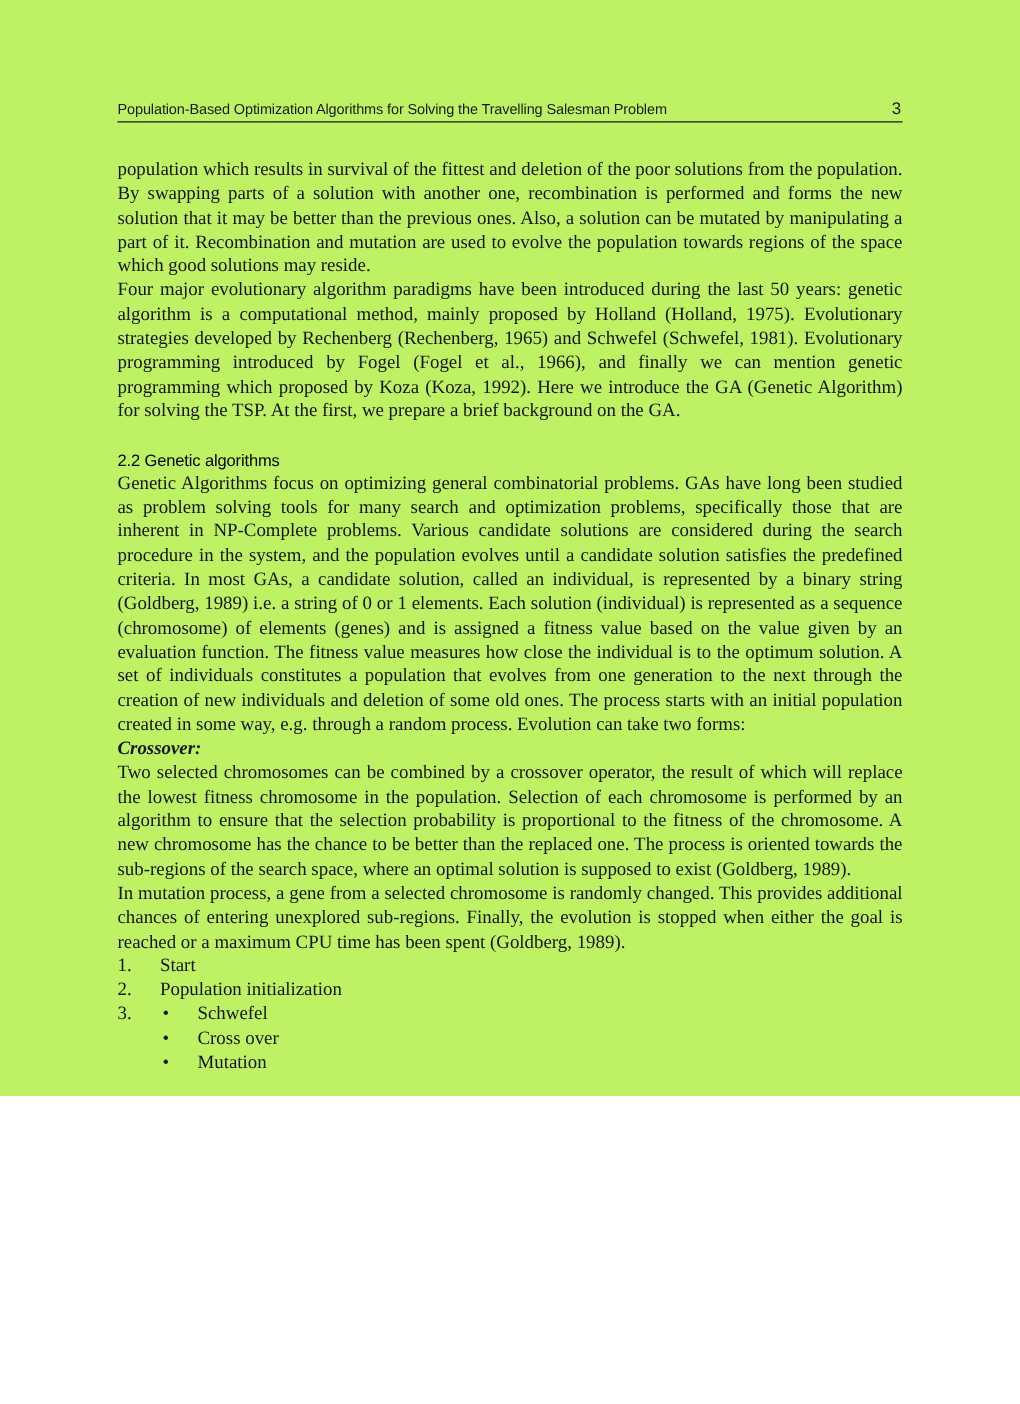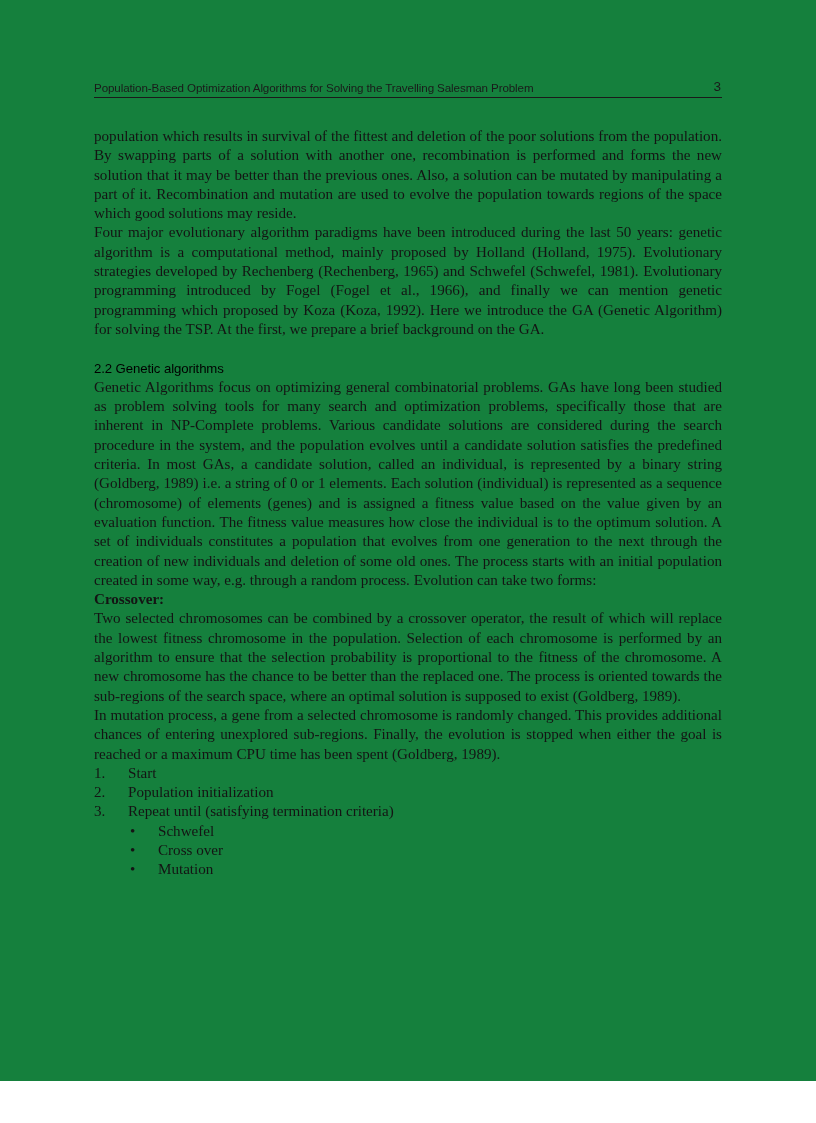--- a/index.html
+++ b/index.html
@@ -4,22 +4,22 @@
 <title>Document Page</title>
 <style>
   html, body {
     margin: 0;
     padding: 0;
     background: #ffffff;
   }
   .page {
     position: relative;
     width: 816px;
-    height: 1081px;
-    background: #15803d;
+    height: 877px;
+    background: #bef264;
     margin: 0 auto;
     overflow: hidden;
     font-family: "Liberation Serif", "DejaVu Serif", serif;
     color: #111111;
     -webkit-font-smoothing: antialiased;
   }
 
   
   .header {
     position: absolute;
@@ -73,20 +73,21 @@
     line-height: 19.3px;
     color: #000000;
     letter-spacing: -0.1px;
   }
 
   .spacer-lg { height: 19.3px; }
 
   .label-bi {
     margin: 0;
     font-weight: bold;
+    font-style: italic;
     font-size: 15.1px;
     line-height: 19.3px;
     color: #141414;
   }
 
   
   ol.num-list {
     margin: 0;
     padding: 0;
     list-style: none;
@@ -161,21 +162,20 @@
       <li>
         <span class="marker">1.</span>
         <span class="txt">Start</span>
       </li>
       <li>
         <span class="marker">2.</span>
         <span class="txt">Population initialization</span>
       </li>
       <li>
         <span class="marker">3.</span>
-        <span class="txt">Repeat until (satisfying termination criteria)</span>
       </li>
     </ol>
 
     <ul class="bul-list">
       <li>
         <span class="bullet">•</span>
         <span class="txt">Schwefel</span>
       </li>
       <li>
         <span class="bullet">•</span>

